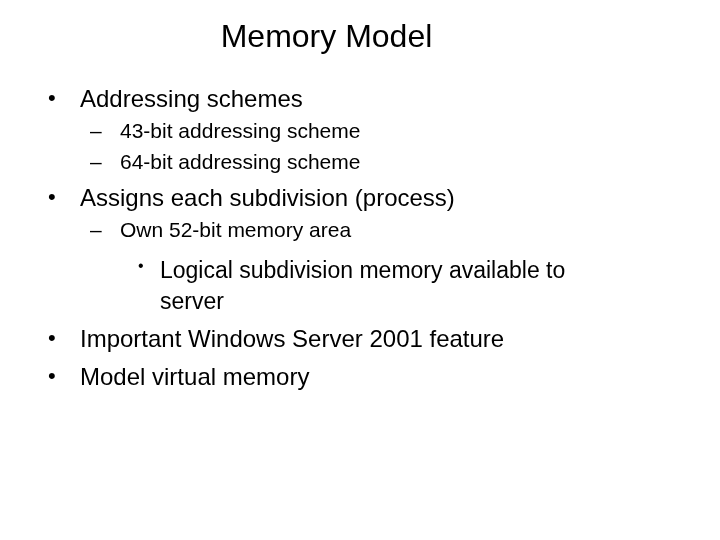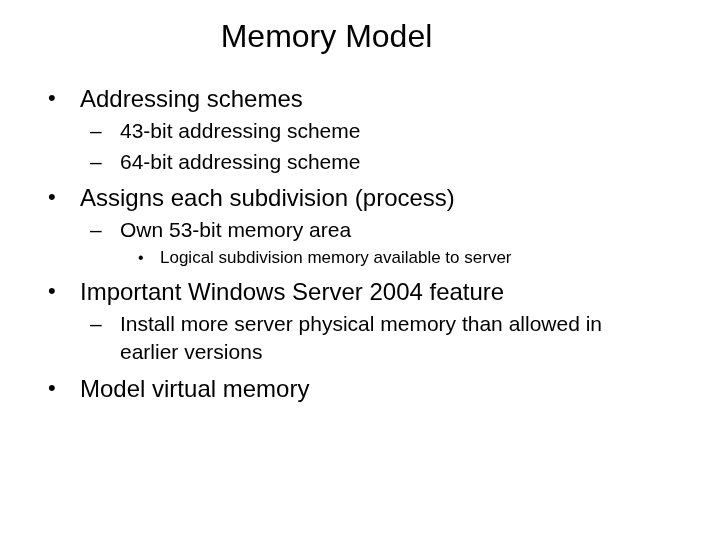--- a/index.html
+++ b/index.html
@@ -49,25 +49,25 @@
     position: relative;
     margin-top: 2px;
   }
   .lvl2 > li::before {
     content: "–";
     position: absolute;
     left: 10px;
     top: 0;
   }
   .lvl3 > li {
-    font-size: 17px;
+    font-size: 23px;
     line-height: 1.35;
     padding-left: 40px;
     position: relative;
-    margin-top: 2px;
+    margin-top: 10px;
   }
   .lvl3 > li::before {
     content: "•";
     position: absolute;
     left: 18px;
     top: 0;
     font-size: 16px;
   }
 </style>
 </head>
@@ -82,32 +82,29 @@
       <ul class="lvl2">
         <li><span>43-bit addressing scheme</span></li>
         <li><span>64-bit addressing scheme</span></li>
       </ul>
     </li>
 
     <li>
       <span>Assigns each subdivision (process)</span>
       <ul class="lvl2">
         <li>
-          <span>Own 53-bit memory area</span>
+          <span>Own 52-bit memory area</span>
           <ul class="lvl3">
             <li><span>Logical subdivision memory available to server</span></li>
           </ul>
         </li>
       </ul>
     </li>
 
     <li>
-      <span>Important Windows Server 2004 feature</span>
-      <ul class="lvl2">
-        <li><span>Install more server physical memory than allowed in earlier versions</span></li>
-      </ul>
+      <span>Important Windows Server 2001 feature</span>
     </li>
 
     <li>
       <span>Model virtual memory</span>
     </li>
   </ul>
 </div>
 
 </body></html>

